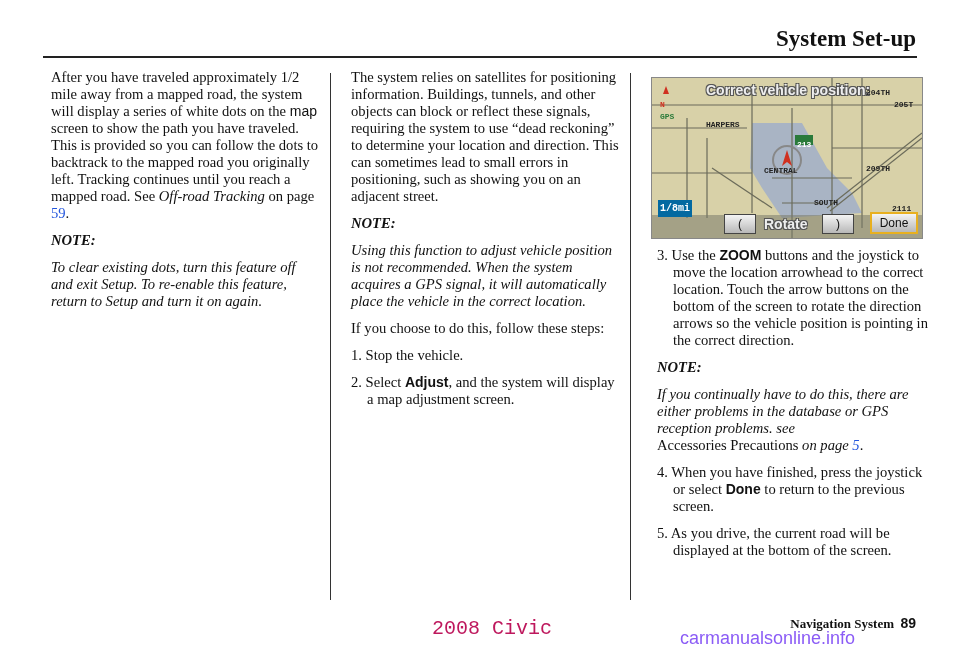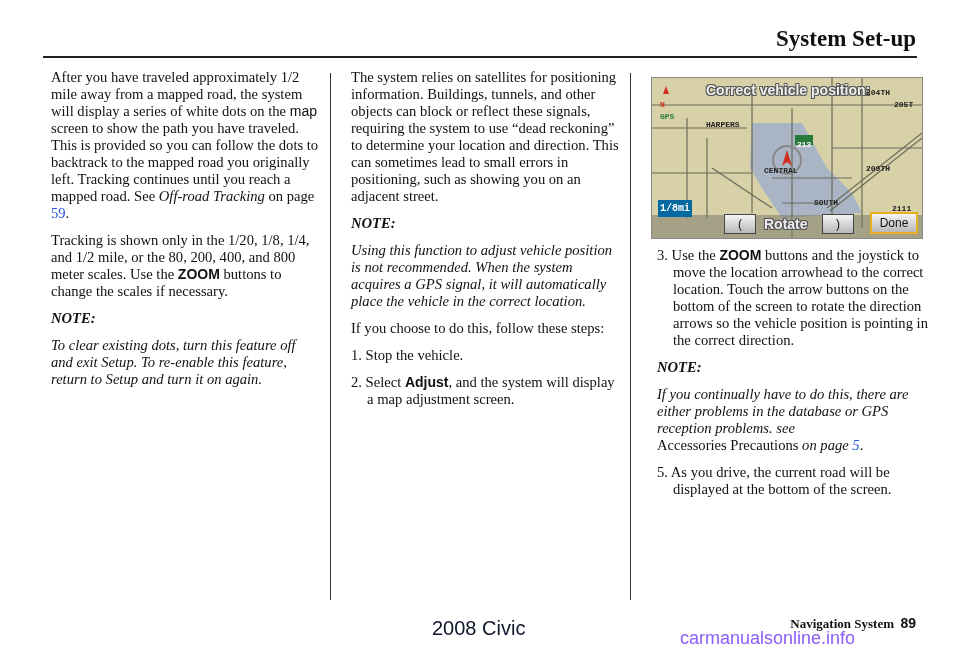--- a/index.html
+++ b/index.html
@@ -29,35 +29,34 @@
                text-shadow: -1px -1px 0 #555, 1px -1px 0 #555, -1px 1px 0 #555, 1px 1px 0 #555; }
   .map-btn { position: absolute; bottom: 4px; height: 18px; background: linear-gradient(#f4f4f4, #b8b8b8); border: 1px solid #444; font-family: "Liberation Sans", sans-serif; font-size: 12px; text-align: center; line-height: 18px; }
   .map-done { right: 4px; width: 44px; border: 2px solid #e8b020; }
   .map-rot-l { left: 72px; width: 30px; }
   .map-rot-r { left: 170px; width: 30px; }
   .map-rotate { position: absolute; bottom: 5px; left: 112px; font-family: "Liberation Sans", sans-serif; font-weight: bold; font-size: 14px; color: #eee;
                 text-shadow: -1px -1px 0 #555, 1px -1px 0 #555, -1px 1px 0 #555, 1px 1px 0 #555; }
   .map-label { position: absolute; font-family: "Liberation Mono", monospace; font-size: 8px; font-weight: bold; color: #222; }
   .footer-nav { position: absolute; right: 66px; top: 616px; font-size: 13px; font-weight: bold; }
   .footer-page { position: absolute; right: 44px; top: 615px; font-size: 14px; font-weight: bold; font-family: "Liberation Sans", sans-serif; text-align: center; }
-  .footer-model { position: absolute; left: 432px; top: 617px; font-family: Liberation Sans, sans-serif; font-size: 20px; color: #0f172a; }
+  .footer-model { position: absolute; left: 432px; top: 617px; font-family: Liberation Mono, monospace; font-size: 20px; color: #be185d; }
   .watermark { position: absolute; left: 680px; top: 628px; font-family: "Liberation Sans", sans-serif; font-size: 18px; color: #8b5cf6; }
 </style>
 </head>
 <body>
 
 <div class="header-title">System Set-up</div>
 <div class="header-rule"></div>
 
 <div class="divider div1"></div>
 <div class="divider div2"></div>
 
 <div class="col col1">
   <p><span>After you have traveled approximately 1/2 mile away from a mapped road, the system will display a series of white dots on the </span><span class="sans">map</span><span> screen to show the path you have traveled. This is provided so you can follow the dots to backtrack to the mapped road you originally left. Tracking continues until you reach a mapped road. See </span><i>Off-road Tracking</i><span> on page </span><span class="link">59</span><span>.</span></p>
-  <p><span>Tracking is shown only in the 1/20, 1/8, 1/4, and 1/2 mile, or the 80, 200, 400, and 800 meter scales. Use the </span><span class="sans-b">ZOOM</span><span> buttons to change the scales if necessary.</span></p>
   <p class="note-h">NOTE:</p>
   <p class="note-b">To clear existing dots, turn this feature off and exit Setup. To re-enable this feature, return to Setup and turn it on again.</p>
 </div>
 
 <div class="col col2">
   <p>The system relies on satellites for positioning information. Buildings, tunnels, and other objects can block or reflect these signals, requiring the system to use “dead reckoning” to determine your location and direction. This can sometimes lead to small errors in positioning, such as showing you on an adjacent street.</p>
   <p class="note-h">NOTE:</p>
   <p class="note-b">Using this function to adjust vehicle position is not recommended. When the system acquires a GPS signal, it will automatically place the vehicle in the correct location.</p>
   <p>If you choose to do this, follow these steps:</p>
   <p class="step">1. Stop the vehicle.</p>
@@ -105,19 +104,20 @@
     <span class="map-label" style="left:8px;top:30px;color:#2a7a3a;">GPS</span>
     <span class="map-label" style="left:6px;top:122px;font-size:10px;color:#fff;background:#0369a1;padding:0 2px;">1/8mi</span>
     <div class="map-btn map-rot-l">(</div>
     <div class="map-rotate">Rotate</div>
     <div class="map-btn map-rot-r">)</div>
     <div class="map-btn map-done">Done</div>
   </div>
   <p class="step"><span>3. Use the </span><span class="sans-b">ZOOM</span><span> buttons and the joystick to move the location arrowhead to the correct location. Touch the arrow buttons on the bottom of the screen to rotate the direction arrows so the vehicle position is pointing in the correct direction.</span></p>
   <p class="note-h">NOTE:</p>
   <p class="note-b"><span>If you continually have to do this, there are either problems in the database or GPS reception problems. see</span><br><span style="font-style:normal;">Accessories Precautions</span><span> on page </span><span class="link">5</span><span style="font-style:normal;">.</span></p>
+  <p class="step"><span>4. When you have finished, press the joystick or select </span><span class="sans-b">Done</span><span> to return to the previous screen.</span></p>
   <p class="step">5. As you drive, the current road will be displayed at the bottom of the screen.</p>
 </div>
 
 <div class="footer-nav">Navigation System</div>
 <div class="footer-page">89</div>
 <div class="footer-model">2008  Civic</div>
 <div class="watermark">carmanualsonline.info</div>
 
 </body></html>

